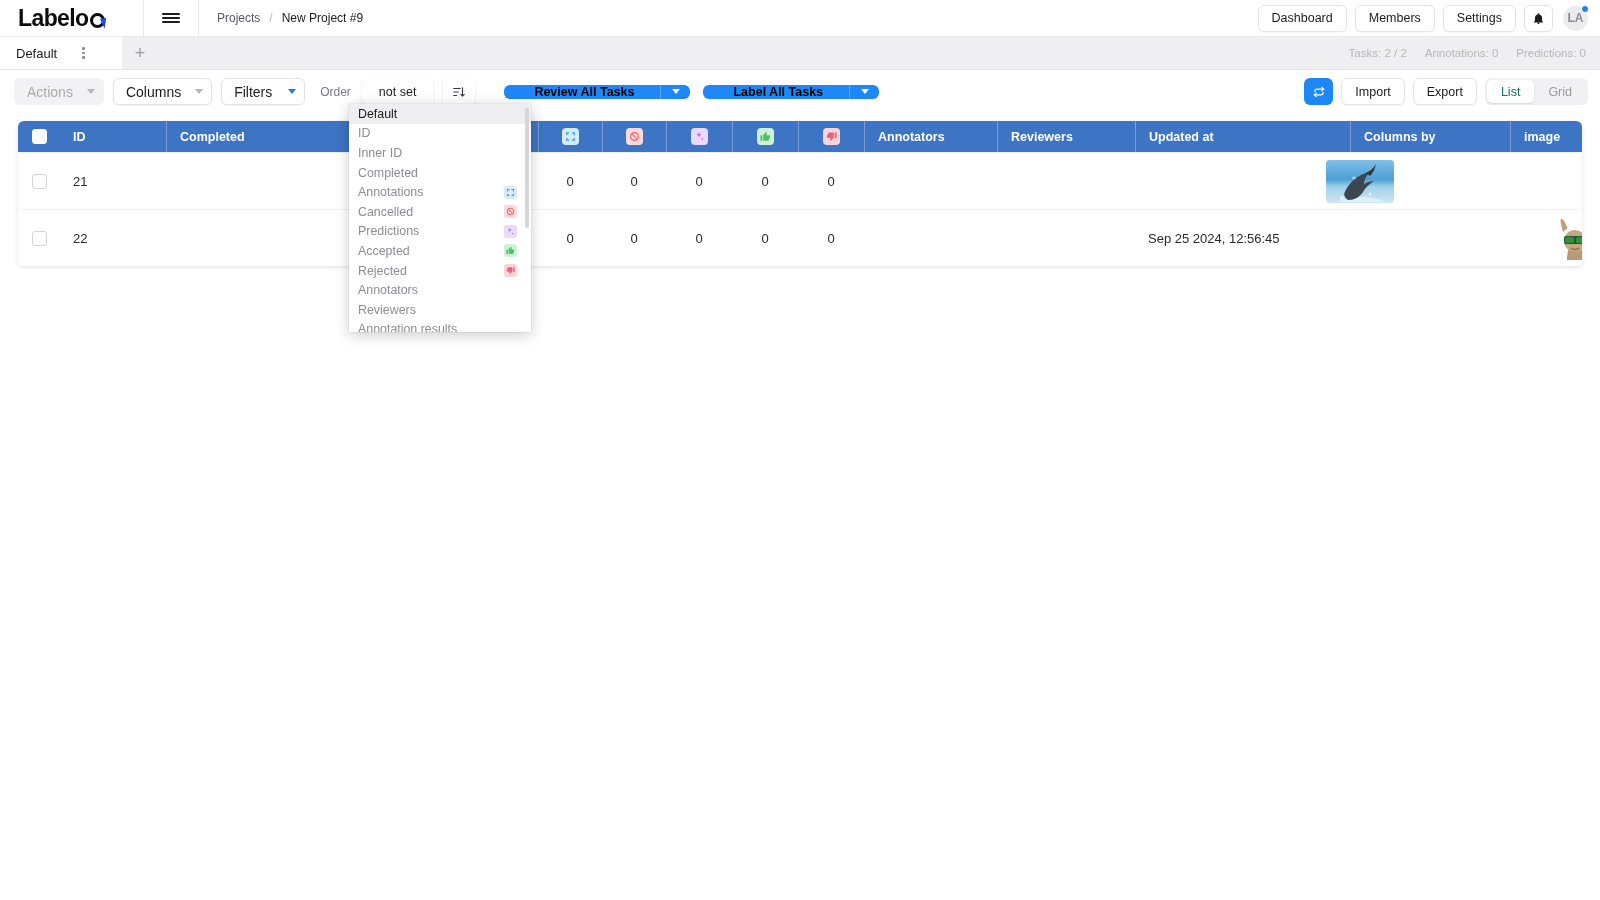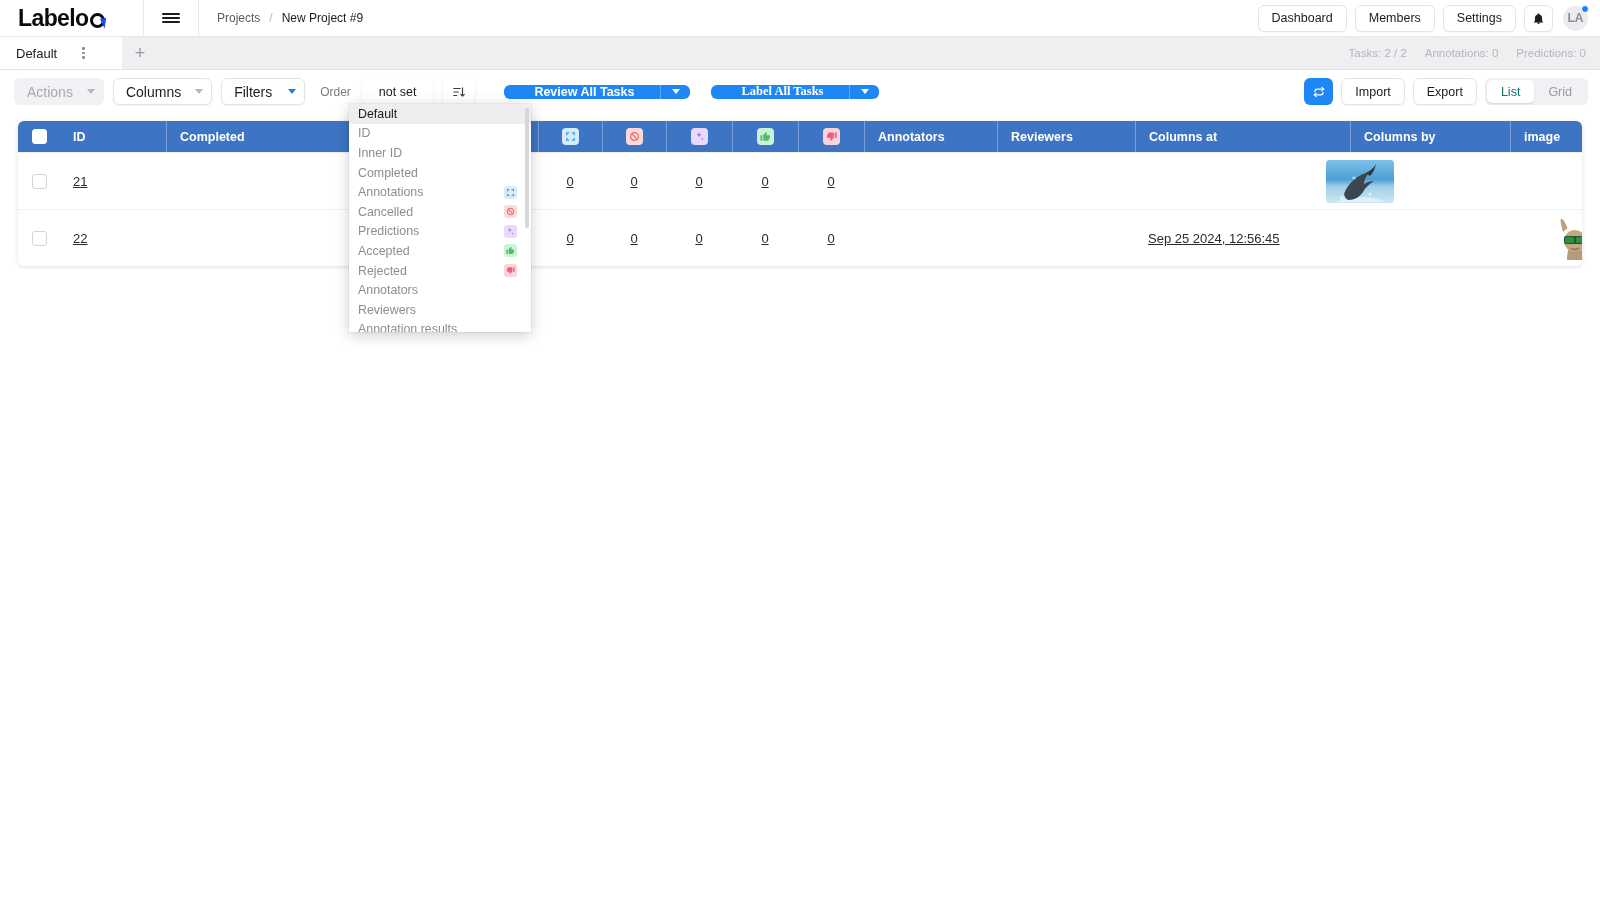--- a/index.html
+++ b/index.html
@@ -233,21 +233,21 @@
     cursor: pointer;
     box-shadow: 0 1px 3px rgba(0,0,0,.10);
     margin-left: 1px;
     color: #3a3a40;
   }
   .bluebtn {
     height: 14px;
     background: #1f87f5;
     border-radius: 6px;
     display: flex; align-items: center;
-    color: #ffffff;
+    color: #000000;
     font-size: 12.5px;
     font-weight: 600;
     cursor: pointer;
     overflow: hidden;
   }
   .bluebtn .lbl { padding: 0 26px 0 30px; }
   .bluebtn .split {
     width: 30px; height: 100%;
     display: flex; align-items: center; justify-content: center;
     border-left: 1px solid rgba(255,255,255,.28);
@@ -384,21 +384,20 @@
     color: #2a2a2e;
     background: #fff;
   }
   .trow:first-of-type { border-top: none; }
   .td {
     height: 57px;
     display: flex; align-items: center;
     padding-left: 13px;
     overflow: hidden;
     white-space: nowrap;
-    text-decoration: underline;
   }
   .td.center { justify-content: center; padding-left: 0; }
   .thumb {
     width: 68px; height: 43px;
     border-radius: 4px;
     overflow: hidden;
     display: block;
   }
 
   
@@ -502,21 +501,21 @@
       <path d="M3 6h11M3 12h8M3 18h5"></path>
       <path d="M18 5v14M18 19l-3-3M18 19l3-3"></path>
     </svg>
   </div>
   <div class="bluebtn" style="margin-left:20px;">
     <span class="lbl">Review All Tasks</span>
     <span class="split">
         <span class="chev white"></span>
       </span>
   </div>
-  <div class="bluebtn" style="margin-left:12px;font-family:Liberation Serif, serif;">
+  <div class="bluebtn" style="margin-left:4px;">
     <span class="lbl">Label All Tasks</span>
     <span class="split">
         <span class="chev white"></span>
       </span>
   </div>
 
   <div class="toolbar-right">
     <div class="refresh-btn">
       <svg width="14" height="14" viewBox="0 0 24 24" fill="none" stroke="#fff" stroke-width="2.2" stroke-linecap="round" stroke-linejoin="round">
         <path d="M20 7H9a4 4 0 0 0-4 4"></path>
@@ -573,21 +572,21 @@
     </div>
     <div class="th icon-col c-rej">
       <span class="ico-badge" style="background:#fbd3d9;">
         <svg width="11" height="11" viewBox="0 0 24 24" fill="#ef5f7c">
             <path d="M15 3H6.8c-.9 0-1.6.5-1.9 1.3L2.2 10.6c-.1.2-.1.5-.1.7v1.9c0 1 .9 1.8 1.9 1.8h5.9L9 19.3v.3c0 .4.2.8.5 1.1l.9.9 6.2-6.3c.3-.3.4-.7.4-1.1V5c0-1.1-.9-2-2-2zM19 3h4v12h-4z"></path>
           </svg>
       </span>
     </div>
     <div class="th c-antr">Annotators</div>
     <div class="th c-rev">Reviewers</div>
-    <div class="th c-upat">Columns at</div>
+    <div class="th c-upat">Updated at</div>
     <div class="th c-upby">Columns by</div>
     <div class="th c-img">image</div>
 
   </div>
 
   <div class="trow">
     <div class="td c-check center">
       <span class="cb"></span>
     </div>
     <div class="td c-id">21</div>

